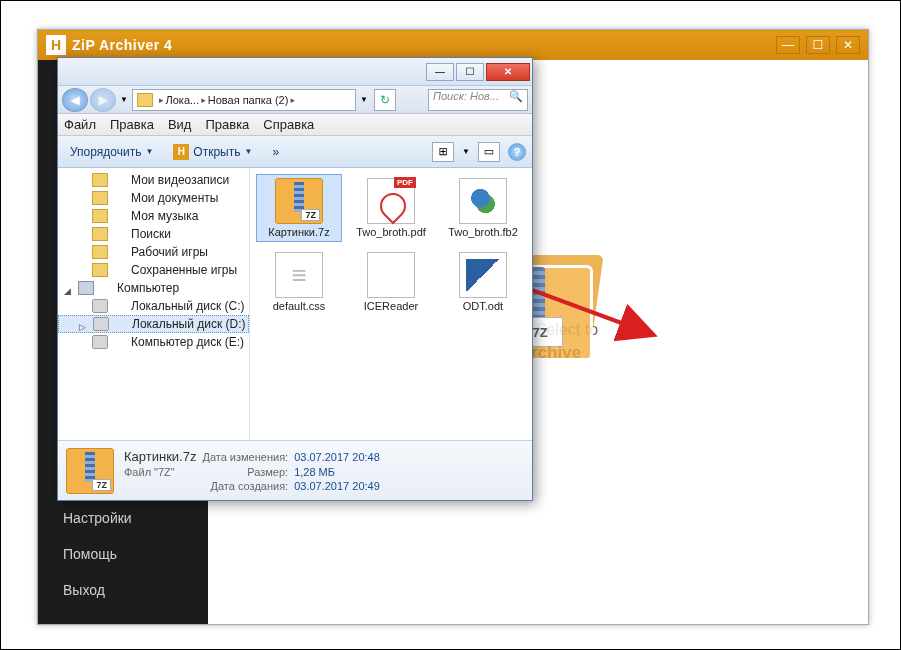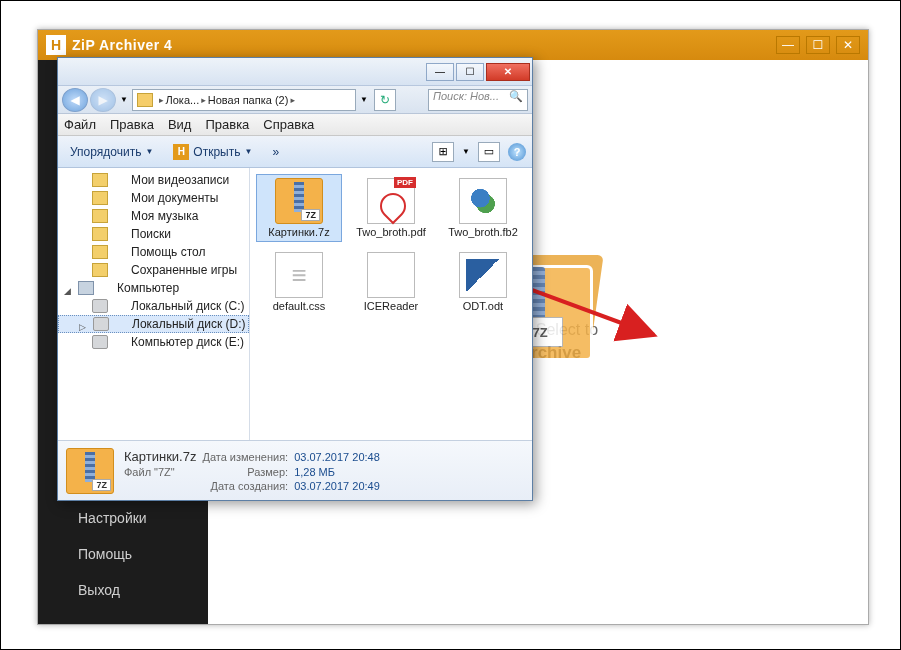--- a/index.html
+++ b/index.html
@@ -7,21 +7,21 @@
 
 
 .zip-app { position: absolute; left: 36px; top: 28px; width: 832px; height: 596px; background: #fff; border: 1px solid #aaa; box-shadow: 0 0 6px rgba(0,0,0,.3); }
 .zip-titlebar { height: 30px; background: linear-gradient(#e39a1a,#d68a0e); display: flex; align-items: center; padding: 0 8px; color: #fff; font-size: 14px; }
 .zip-logo { width: 20px; height: 20px; background: #fff; display: flex; align-items: center; justify-content: center; font-weight: bold; color: #d68a0e; margin-right: 6px; }
 .zip-title { font-weight: bold; letter-spacing: .5px; }
 .zip-winctrl { margin-left: auto; display: flex; gap: 6px; }
 .zip-winctrl span { width: 24px; height: 18px; border: 1px solid #b97800; display: flex; align-items: center; justify-content: center; font-size: 12px; cursor: pointer; }
 .zip-body { display: flex; height: calc(100% - 30px); }
 .zip-sidebar { width: 170px; background: #1c1c1c; color: #cfcfcf; display: flex; flex-direction: column; padding-top: 440px; font-size: 14px; }
-.zip-sidebar div { padding: 10px 40px; cursor: pointer; }
+.zip-sidebar div { padding: 10px 25px; cursor: pointer; }
 .zip-main { flex: 1; background: #fff; display: flex; flex-direction: column; align-items: center; justify-content: center; color: #444; font-size: 16px; }
 .zip-main .line1 { color: #666; }
 .zip-main .line2 { font-weight: 600; color: #222; margin-top: 4px; font-size: 17px; }
 
 
 .ghost { position: absolute; left: 472px; top: 246px; width: 140px; height: 140px; opacity: .85; pointer-events: none; }
 .ghost-back { position: absolute; left: 14px; top: 8px; width: 110px; height: 94px; background: #e9a63a; border-radius: 6px; transform: skewX(-8deg); }
 .ghost-front { position: absolute; left: 0; top: 18px; width: 120px; height: 96px; background: #f4b24a; border-radius: 6px; border: 3px solid #fff; }
 .ghost-tag { position: absolute; left: 44px; top: 70px; width: 46px; height: 30px; background: #fff; border: 1px solid #aaa; display: flex; align-items: center; justify-content: center; font-weight: bold; font-size: 13px; color: #444; }
 .ghost-zip { position: absolute; left: 46px; top: 20px; width: 26px; height: 56px; background: repeating-linear-gradient(#4a6fa5 0 4px,#7fa0d0 4px 8px); border-radius: 3px; }
@@ -203,21 +203,21 @@
         <div class="tree-item lvl1">
           <div class="ticn "></div>
           <span>Моя музыка</span>
         </div>
         <div class="tree-item lvl1">
           <div class="ticn "></div>
           <span>Поиски</span>
         </div>
         <div class="tree-item lvl1">
           <div class="ticn "></div>
-          <span>Помощь стол</span>
+          <span>Рабочий игры</span>
         </div>
         <div class="tree-item lvl1">
           <div class="ticn "></div>
           <span>Сохраненные игры</span>
         </div>
         <div class="tree-item">
           <span class="exp">◢</span>
           <div class="ticn comp"></div>
           <span>Компьютер</span>
         </div>

